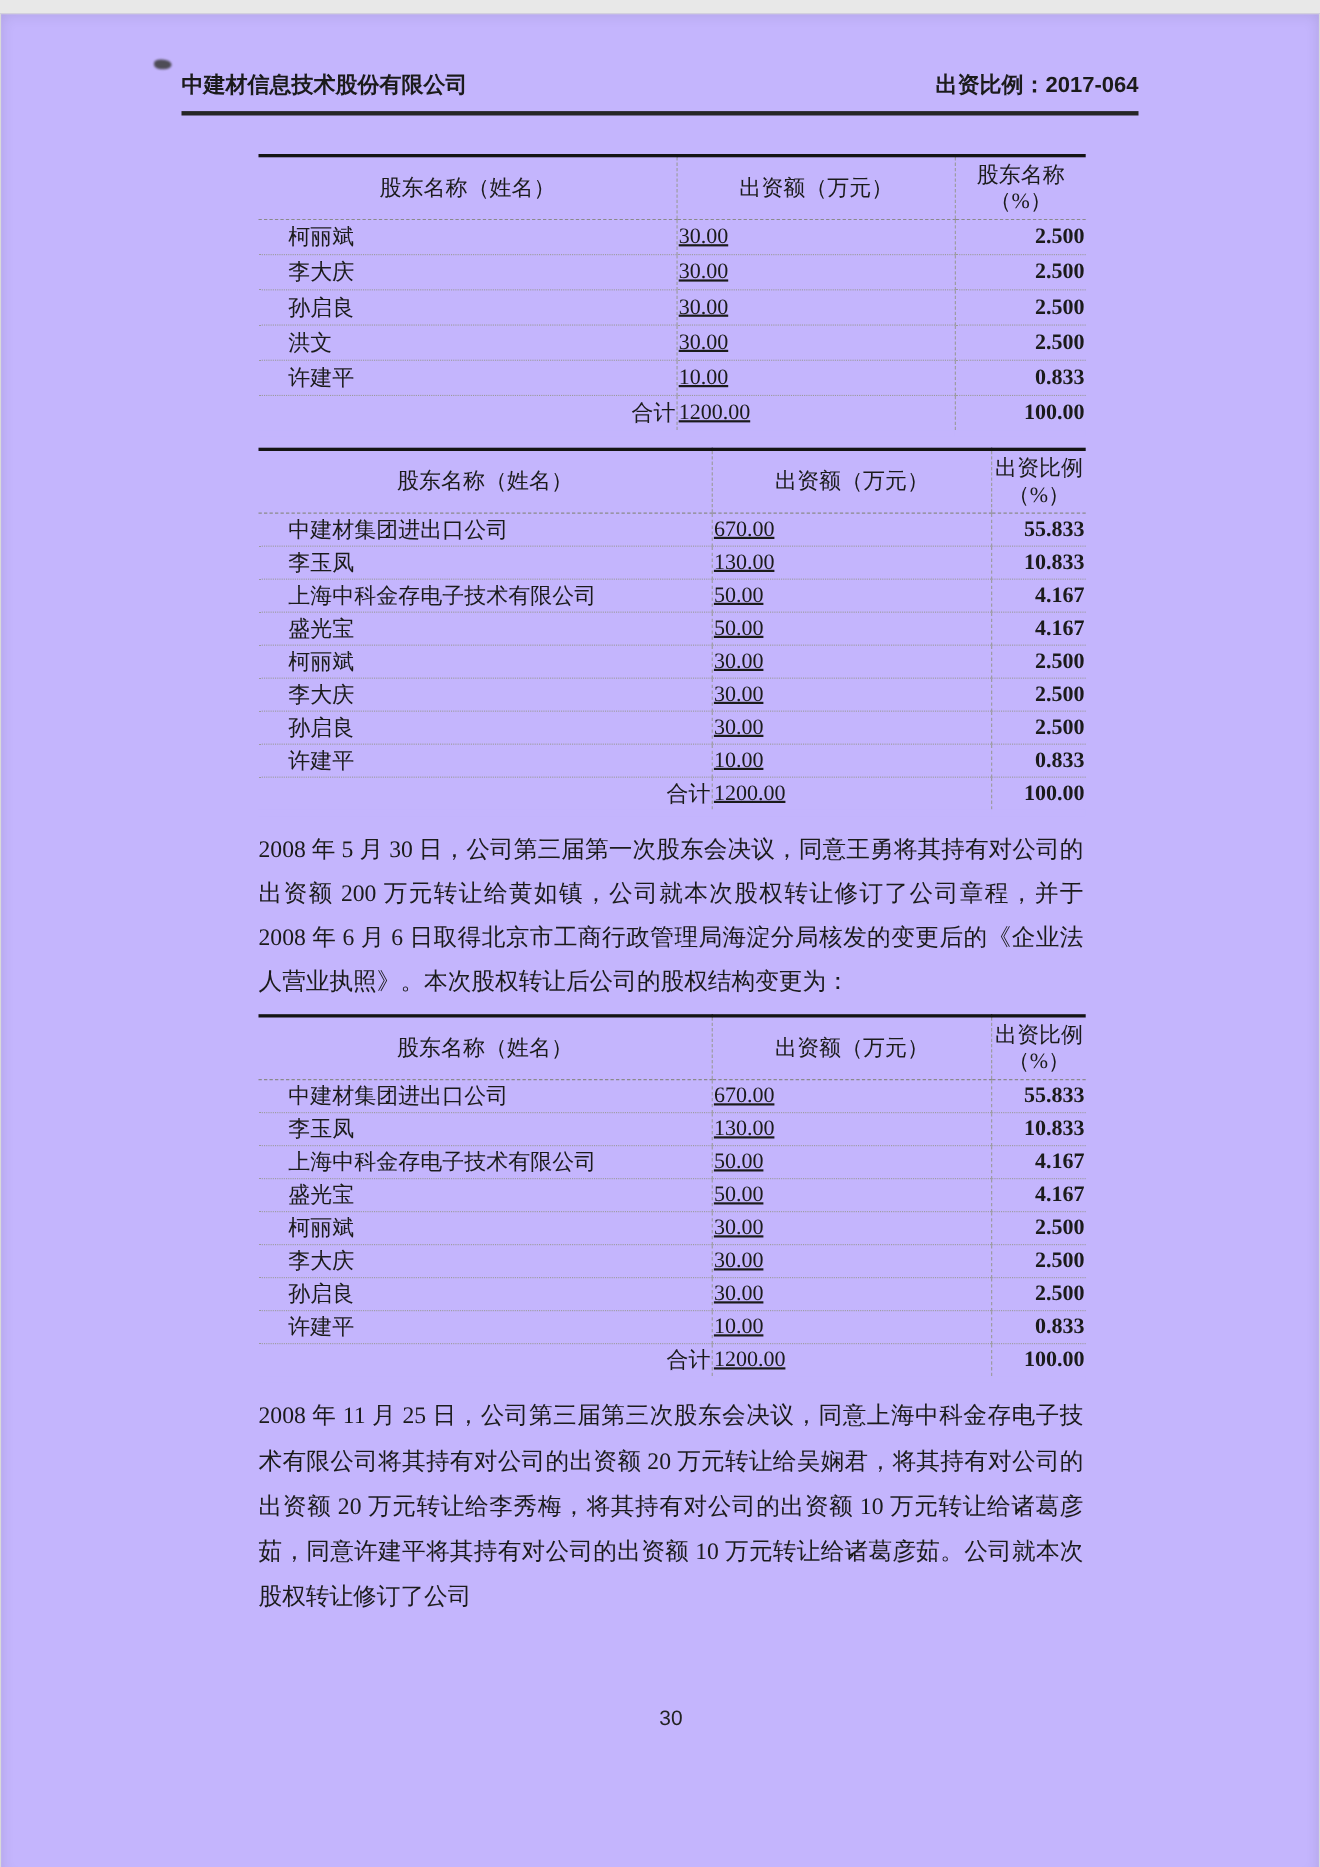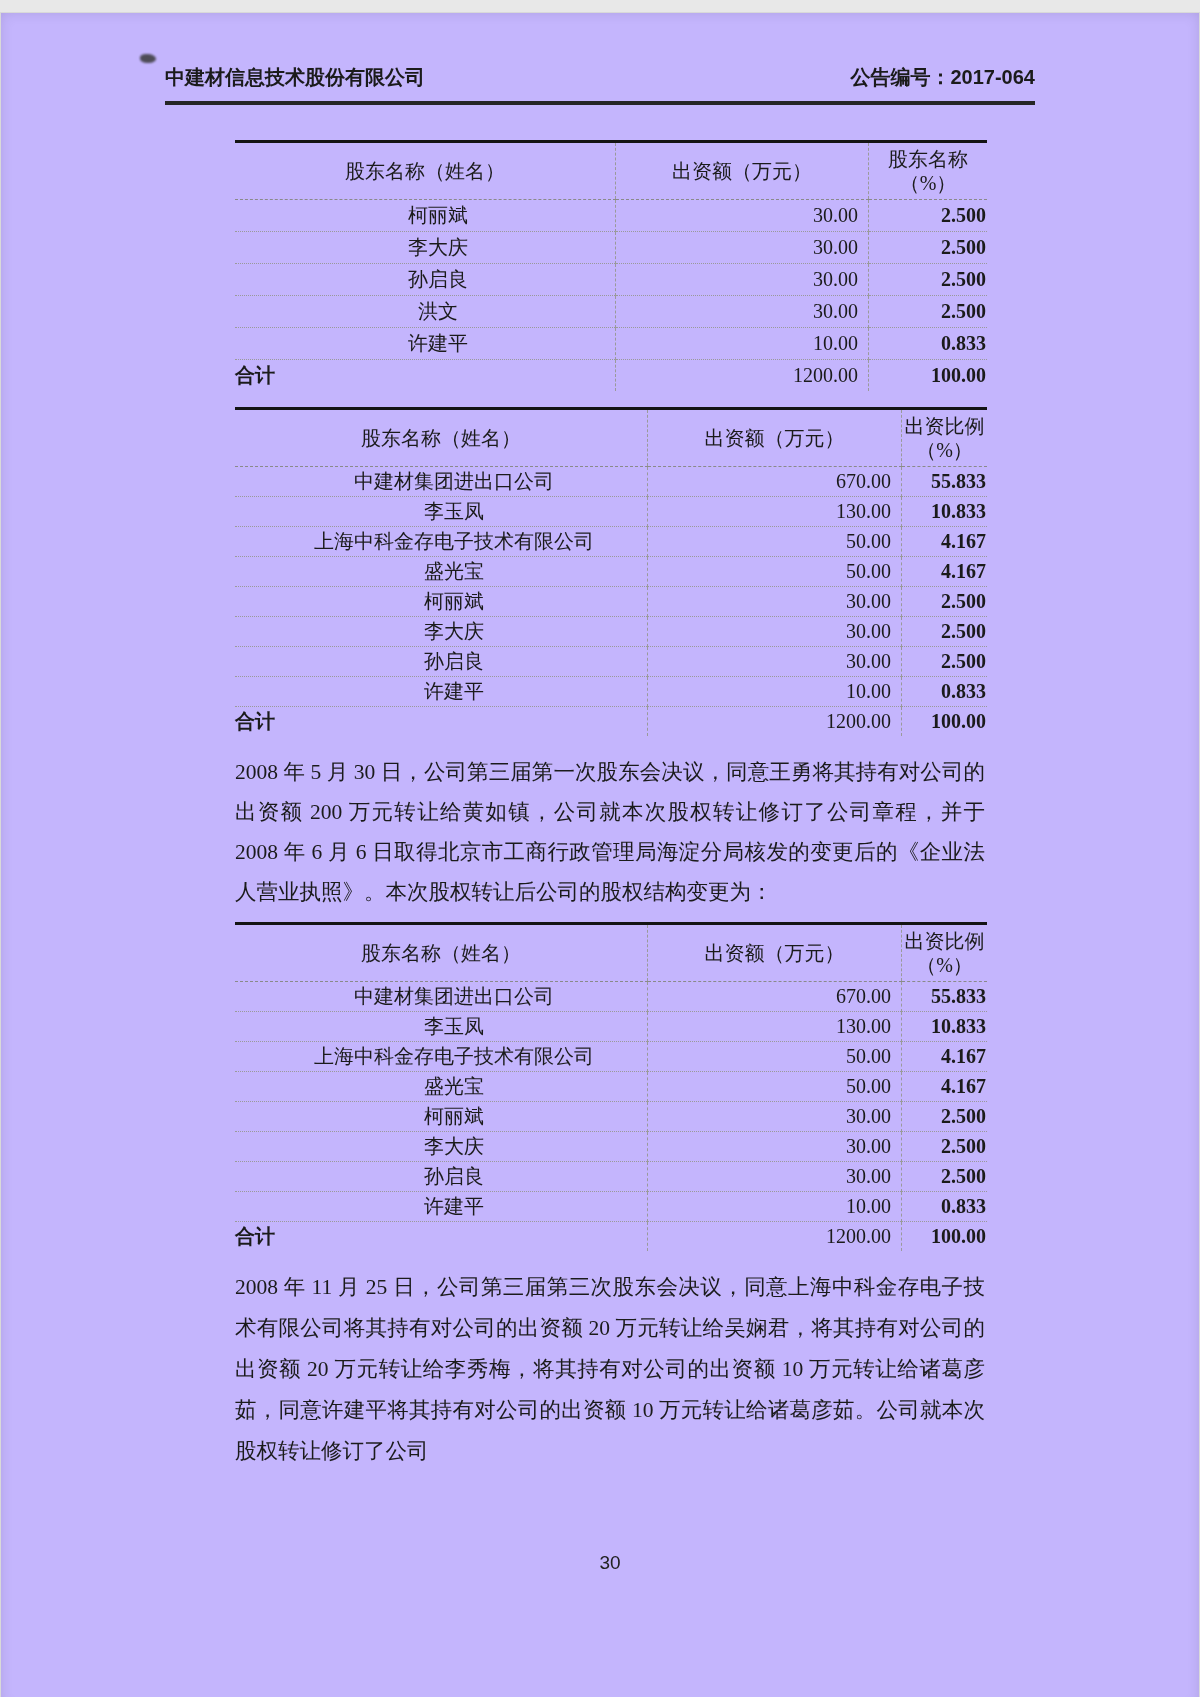--- a/index.html
+++ b/index.html
@@ -39,45 +39,45 @@
     font-weight:normal;text-align:center;vertical-align:middle;
     border-bottom:1px dashed #8a8a8a;padding:4px 0;line-height:24px;
   }
   table.tbl td{vertical-align:middle;border-bottom:1px dotted #9a9a9a;}
   table.tbl tfoot td{border-bottom:none;}
   table.tbl .c2,table.tbl .c3{border-left:1px dashed #9a9a9a;}
   .t1 .c1{width:380px;} .t1 .c2{width:252px;} .t1 .c3{width:118px;}
   .t23 .c1{width:412px;} .t23 .c2{width:253px;} .t23 .c3{width:85px;}
   .t1 td{height:29px;} .t1 th{height:30px;}
   .t23 td{height:26px;} .t23 th{height:48px;line-height:23px;}
-  td.name{text-align:center;padding-left:27px;}
-  td.amt{text-align:right;padding-right:10px;}
+  td.name{text-align:left;padding-left:27px;}
+  td.amt{text-align:left;padding-right:10px;text-decoration:underline;}
   td.pct{text-align:right;font-weight:bold;}
-  td.total{text-align:left;padding-left:0;font-weight:bold;}
+  td.total{text-align:right;padding-left:0;}
   
   .para{
     font-size:21.5px;line-height:41px;margin:10px 0 4px 0;
     text-align:justify;text-justify:inter-ideograph;
   }
   .para.tight{line-height:40px;}
   
   .pageno{
     position:absolute;left:235px;top:1540px;width:750px;text-align:center;
     font-family:"Liberation Sans","DejaVu Sans",sans-serif;font-size:19px;color:#222;
   }
 </style>
 </head>
 <body>
 
 <div class="page">
   <div class="scan-smudge"></div>
 
   <div class="header">
     <span>中建材信息技术股份有限公司</span>
-    <span><span>公告编号：</span><span class="num">2017-064</span></span>
+    <span><span>出资比例：</span><span class="num">2017-064</span></span>
   </div>
 
   <div class="content">
 
     <table class="tbl t1">
       <thead>
         <tr>
           <th class="c1">股东名称（姓名）</th>
           <th class="c2">出资额（万元）</th>
           <th class="c3">股东名称（%）</th>

